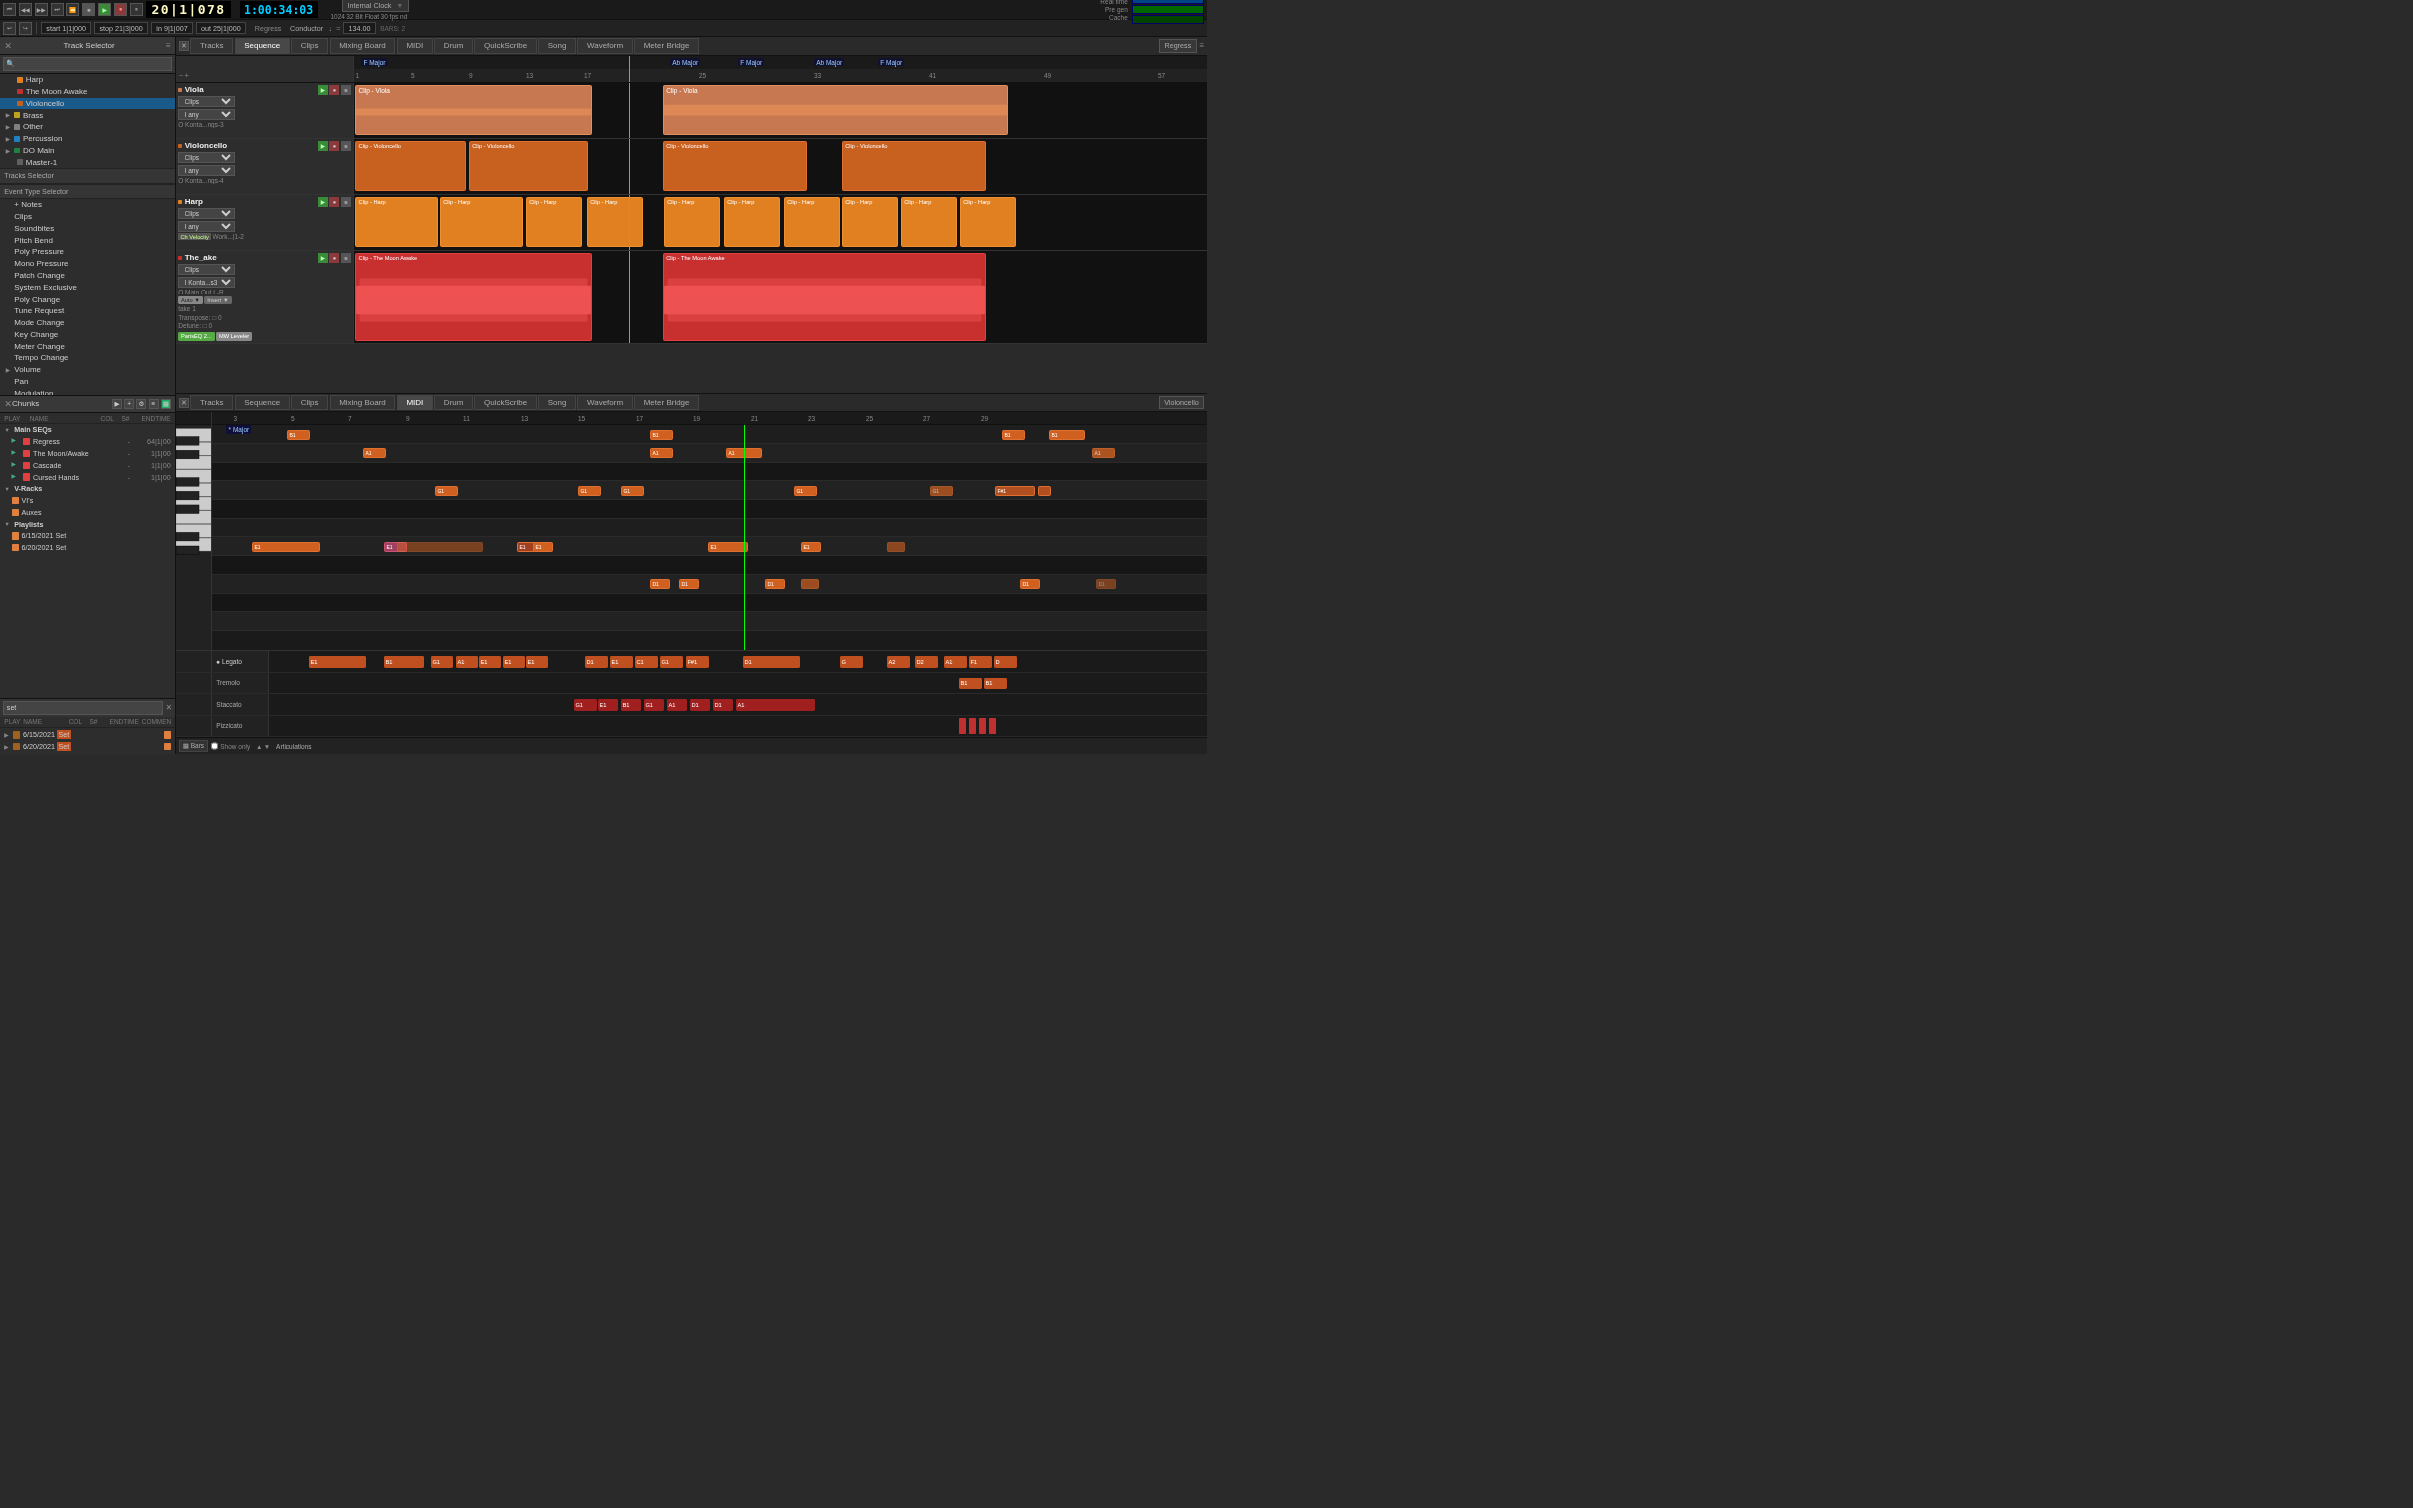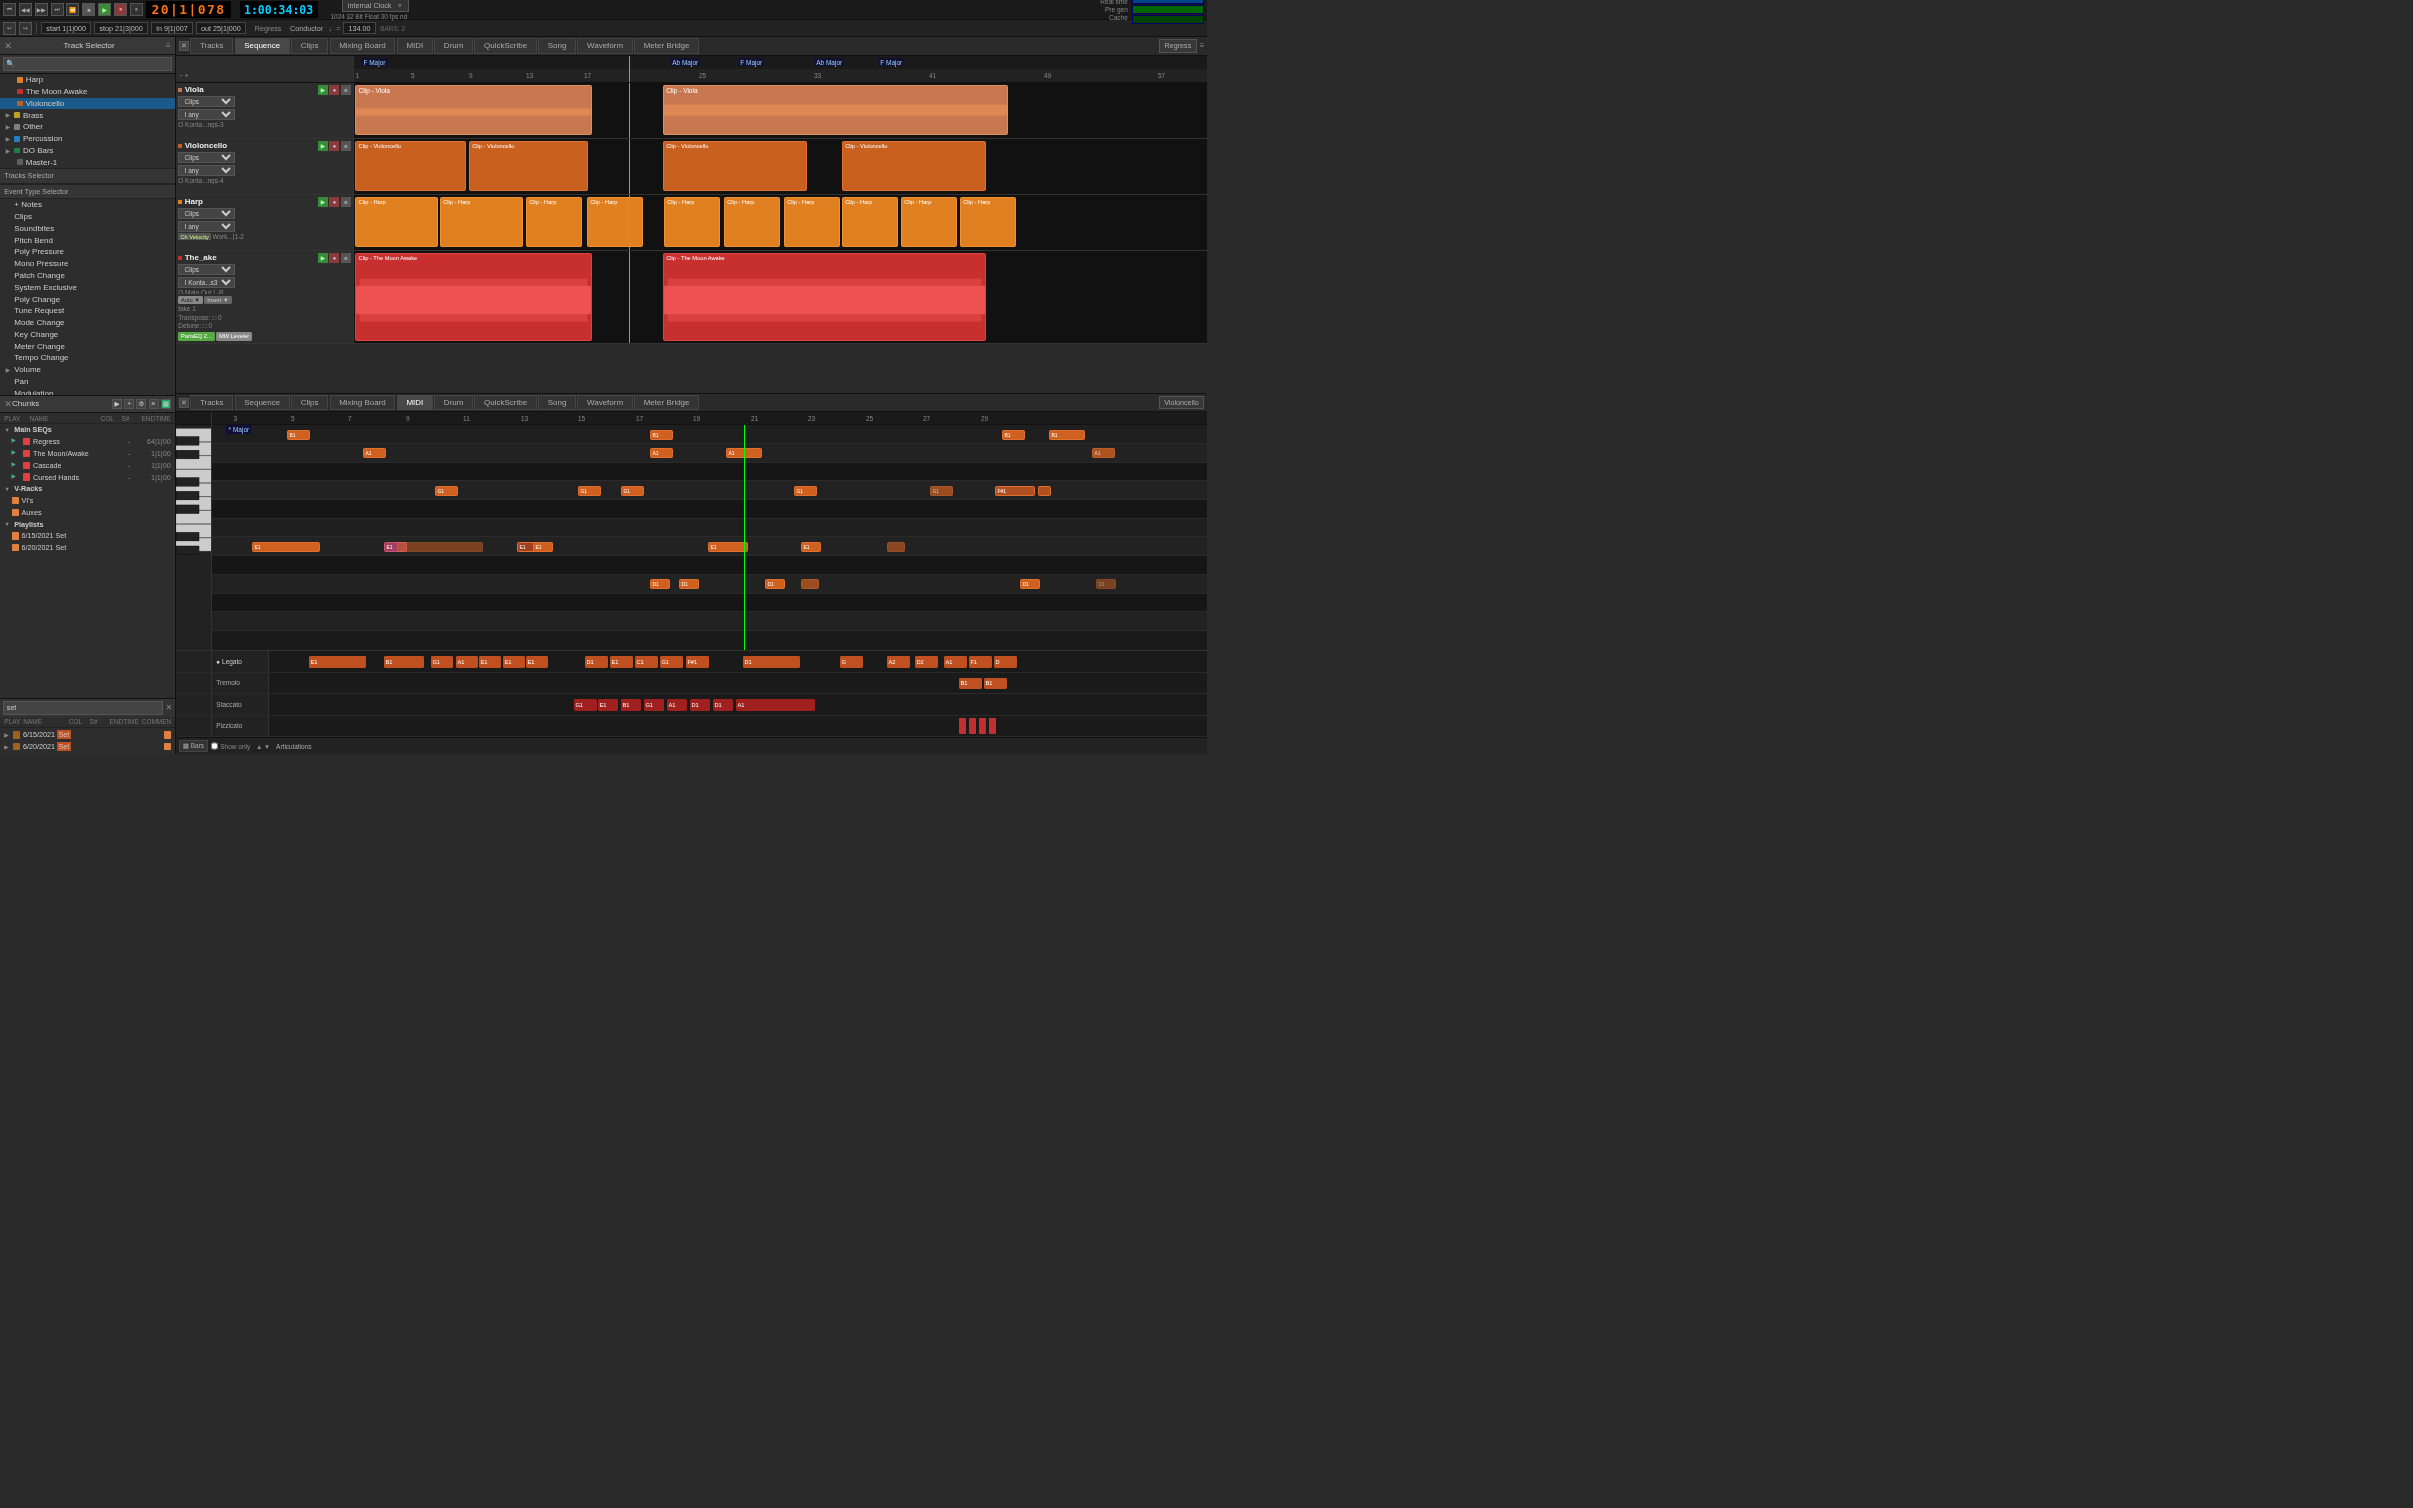--- a/index.html
+++ b/index.html
@@ -30,21 +30,21 @@
       width: 13px;
       height: 13px;
       display: flex;
       align-items: center;
       justify-content: center;
       cursor: pointer;
       font-size: 5.7px;
     }
     .transport-display {
       background: #000;
-      color: #f97316;
+      color: #fef9c3;
       font-family: monospace;
       font-size: 13px;
       font-weight: bold;
       padding: 1.4px 5.7px;
       letter-spacing: 1.4px;
     }
     .transport-time {
       background: #000;
       color: #00ccff;
       font-family: monospace;
@@ -439,21 +439,21 @@
 
         <div class="track-item">
           <span class="triangle">▶</span>
           <span class="track-color" style="background:#2080c0;"></span>
           <span>Percussion</span>
         </div>
 
         <div class="track-item">
           <span class="triangle">▶</span>
           <span class="track-color" style="background:#208040;"></span>
-          <span>DO Bars</span>
+          <span>DO Main</span>
         </div>
 
         <div class="track-item">
           <span class="indent" style="width:8.6px;"></span>
           <span class="track-color" style="background:#606060;"></span>
           <span>Master-1</span>
         </div>
 
         <div class="section-label">Tracks Selector</div>
 

